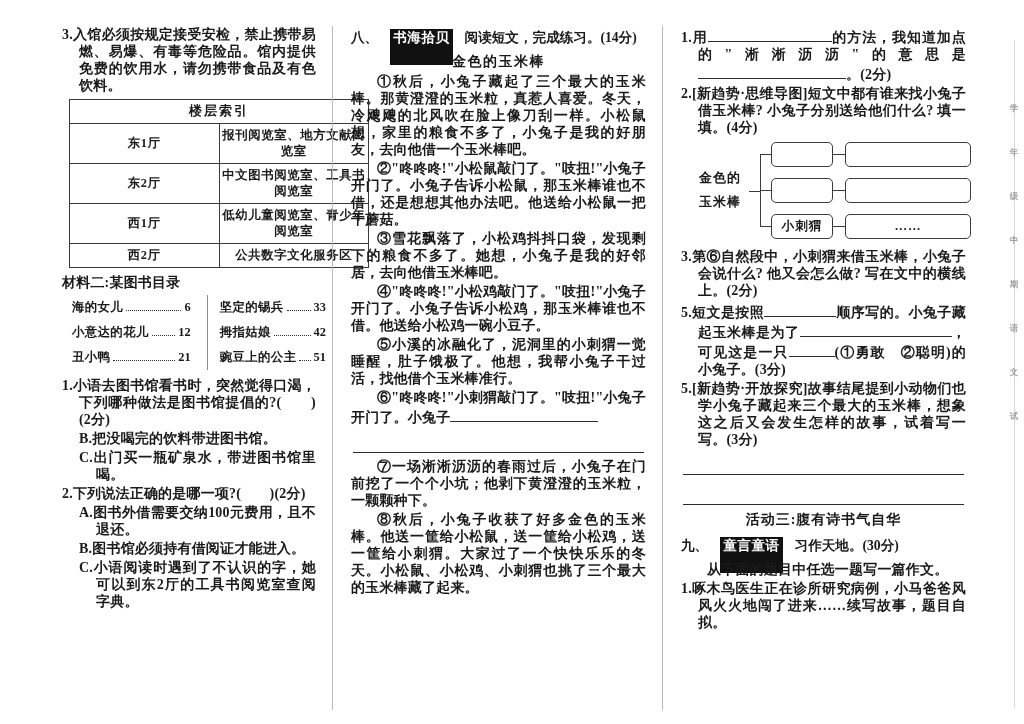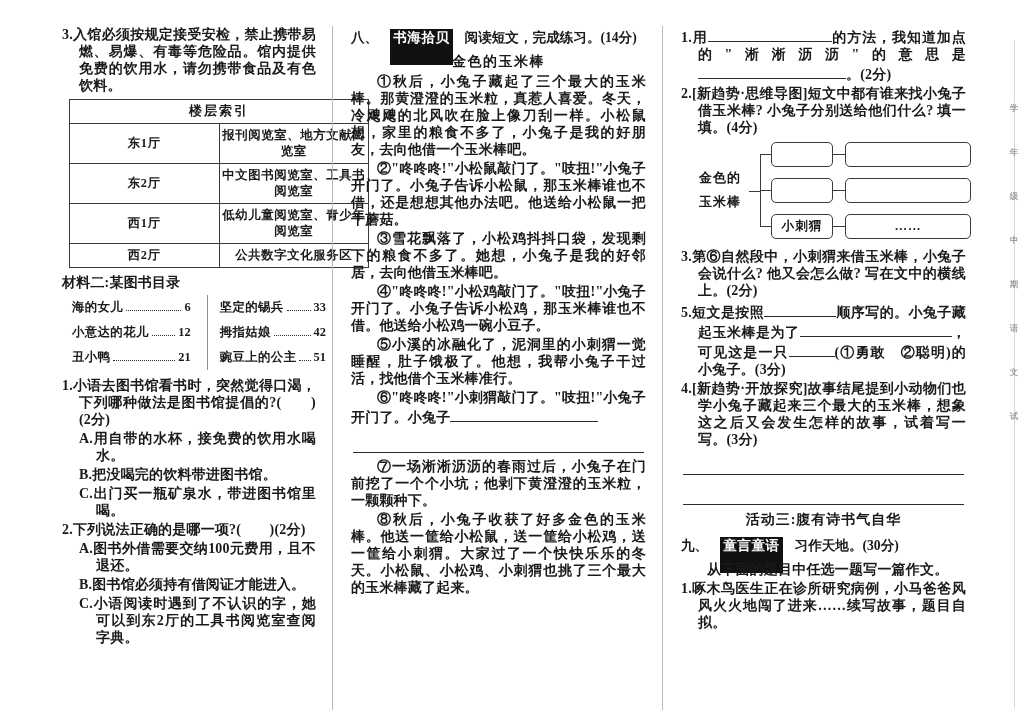--- a/index.html
+++ b/index.html
@@ -287,21 +287,20 @@
         </div>
         <div class="cat-row">
           <span class="cat-name">豌豆上的公主</span>
           <span class="cat-dots"></span>
           <span class="cat-page">51</span>
         </div>
       </div>
     </div>
 
     <p class="p qnum-hang">1.小语去图书馆看书时，突然觉得口渴，下列哪种做法是图书馆提倡的?(　　)(2分)</p>
-    <p class="p opt">A.用自带的水杯，接免费的饮用水喝水。</p>
     <p class="p opt">B.把没喝完的饮料带进图书馆。</p>
     <p class="p opt">C.出门买一瓶矿泉水，带进图书馆里喝。</p>
 
     <p class="p qnum-hang">2.下列说法正确的是哪一项?(　　)(2分)</p>
     <p class="p opt">A.图书外借需要交纳100元费用，且不退还。</p>
     <p class="p opt">B.图书馆必须持有借阅证才能进入。</p>
     <p class="p opt">C.小语阅读时遇到了不认识的字，她可以到东2厅的工具书阅览室查阅字典。</p>
 
   </div>
 
@@ -360,21 +359,21 @@
       <div class="mm-box mm-left mm-r3">小刺猬</div>
       <div class="mm-box mm-right mm-r3">……</div>
     </div>
 
     <p class="p qnum-hang">3.第⑥自然段中，小刺猬来借玉米棒，小兔子会说什么? 他又会怎么做? 写在文中的横线上。(2分)</p>
 
     <p class="p qnum-hang">
       <span>5.短文是按照</span><span class="blank" style="width:72px"></span><span>顺序写的。小兔子藏起玉米棒是为了</span><span class="blank" style="width:152px"></span><span>，可见这是一只</span><span class="blank" style="width:46px"></span><span>(①勇敢　②聪明)的小兔子。(3分)</span>
     </p>
 
-    <p class="p qnum-hang">4.[新趋势·开放探究]故事结尾提到小动物们也学小兔子藏起来三个最大的玉米棒，想象这之后又会发生怎样的故事，试着写一写。(3分)</p>
+    <p class="p qnum-hang">5.[新趋势·开放探究]故事结尾提到小动物们也学小兔子藏起来三个最大的玉米棒，想象这之后又会发生怎样的故事，试着写一写。(3分)</p>
     <div class="ruleline"></div>
     <div class="ruleline"></div>
 
     <p class="activity-title">活动三:腹有诗书气自华</p>
 
     <p class="sec-head">
       <span>九、</span><span class="tagbox">童言童语</span><span>习作天地。(30分)</span>
     </p>
 
     <p class="p indent">从下面的题目中任选一题写一篇作文。</p>

